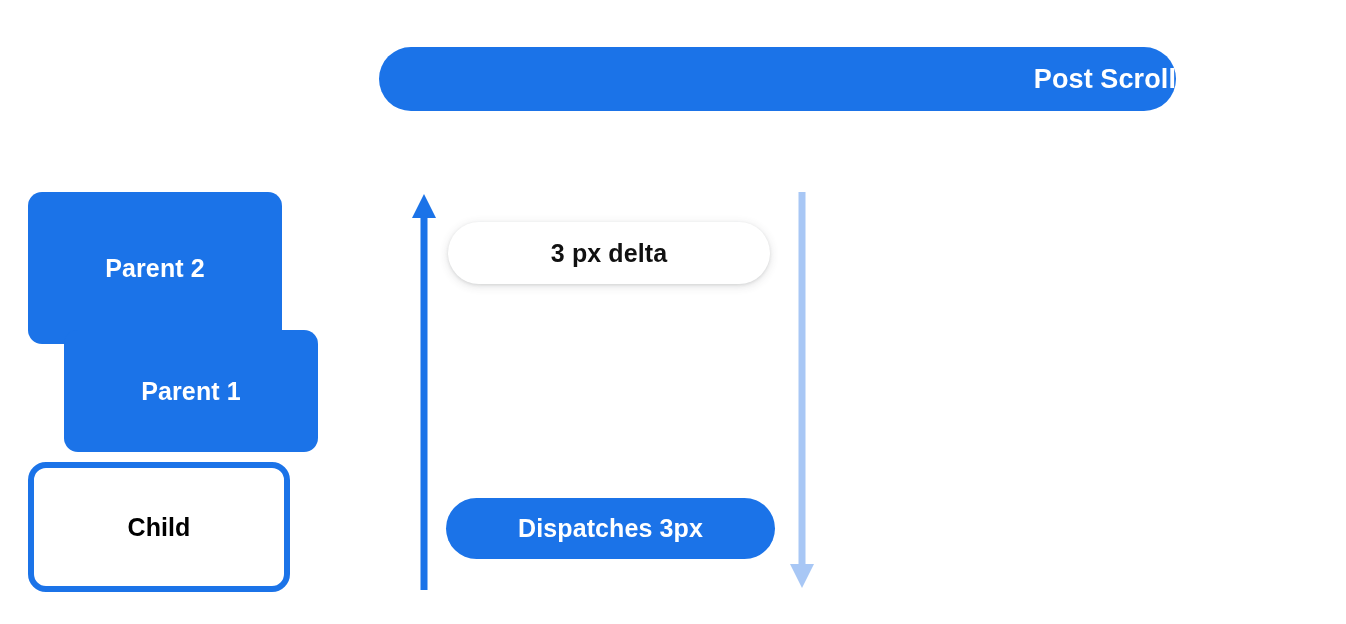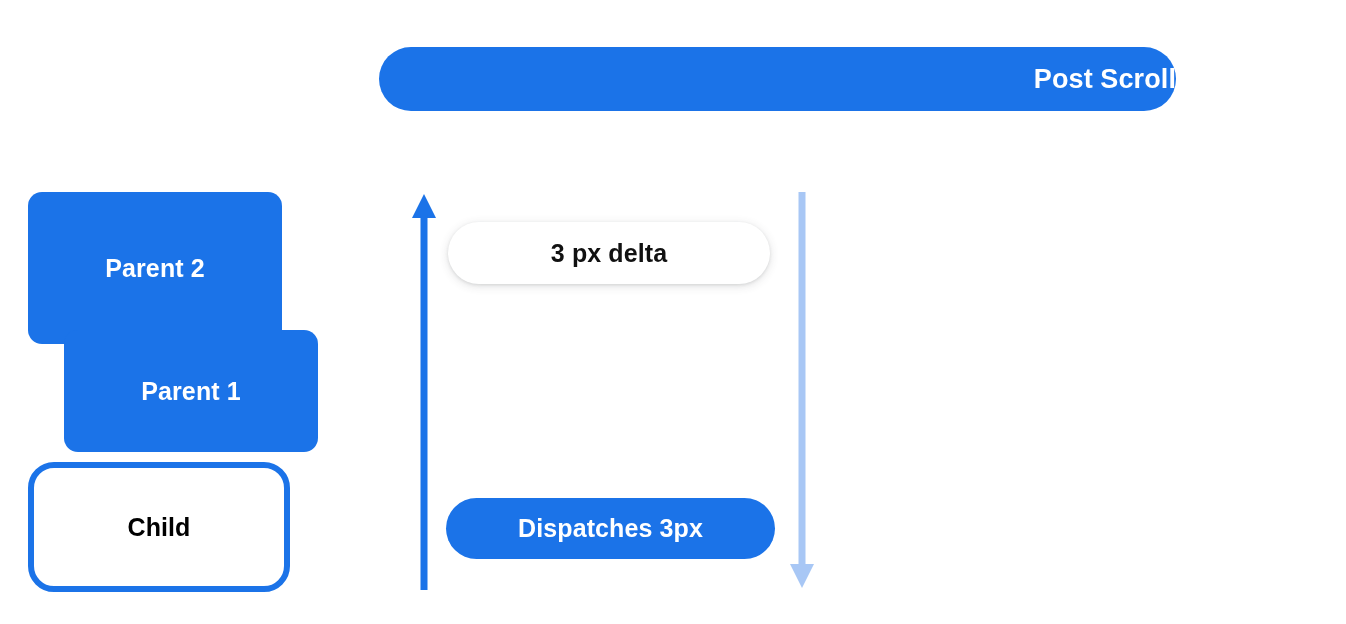--- a/index.html
+++ b/index.html
@@ -78,21 +78,21 @@
   }
   .box-parent1 .label { color: #ffffff; }
 
   .box-child {
     left: 28px;
     top: 462px;
     width: 262px;
     height: 130px;
     background: #ffffff;
     border: 6px solid #1b73e8;
-    border-radius: 26px;
+    border-radius: 18px;
   }
   .box-child .label { color: #000000; }
 
   
   .arrow-up-solid {
     position: absolute;
     left: 410px;
     top: 192px;
     width: 28px;
     height: 398px;

